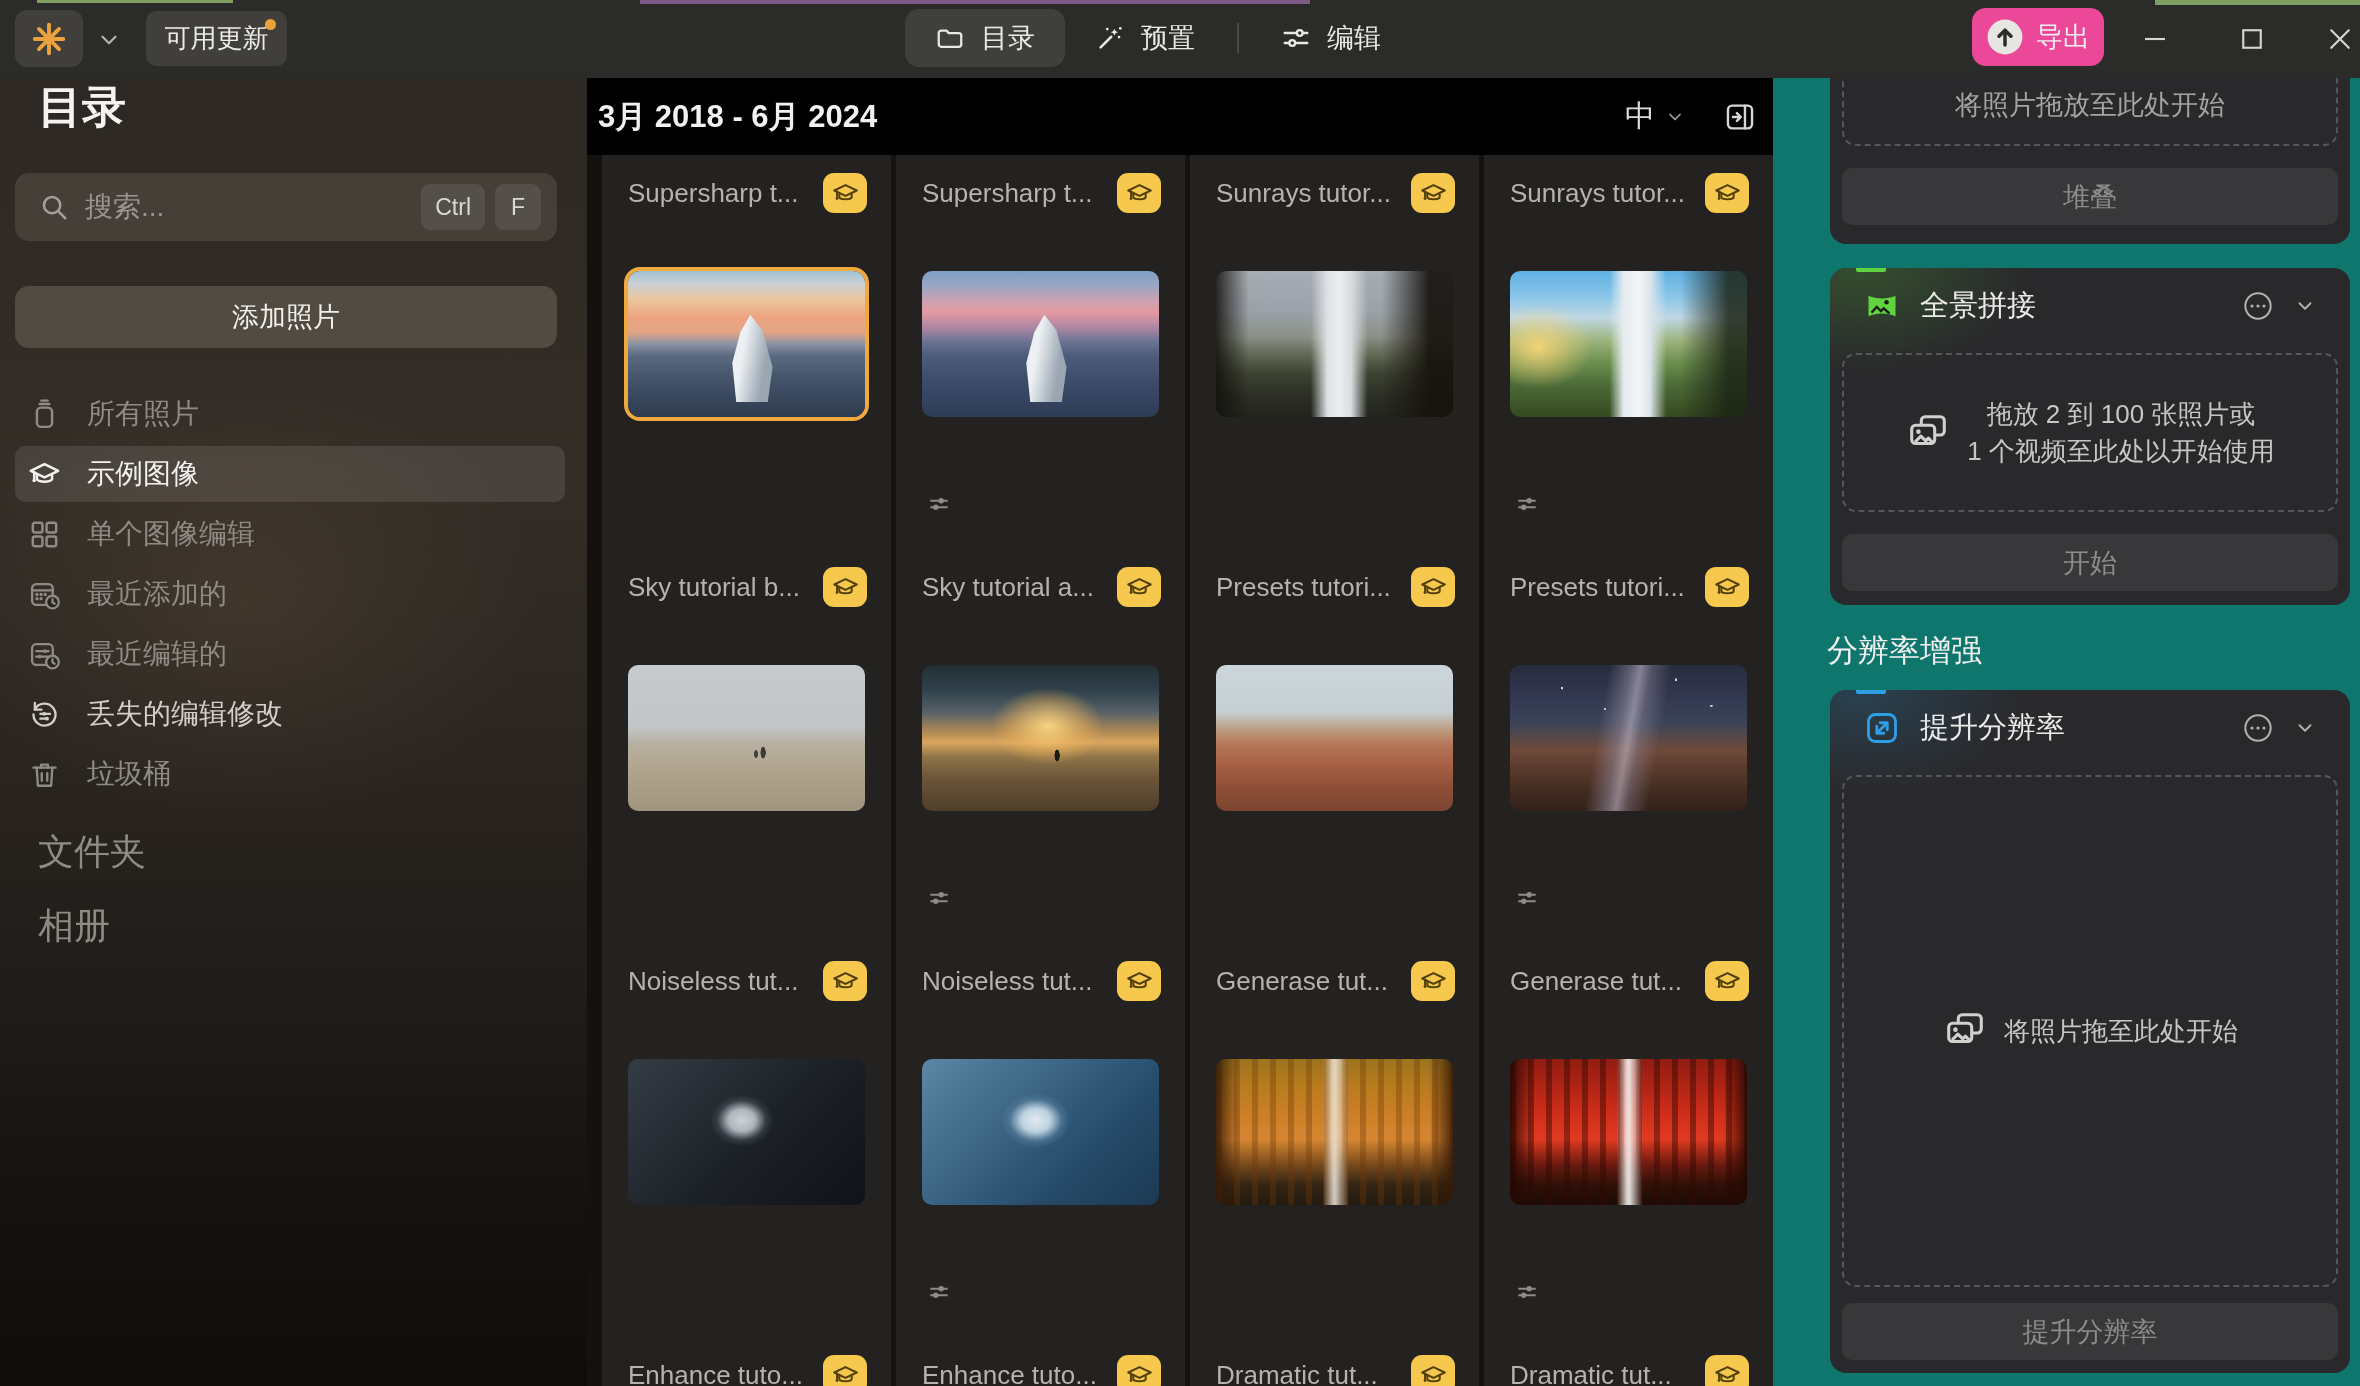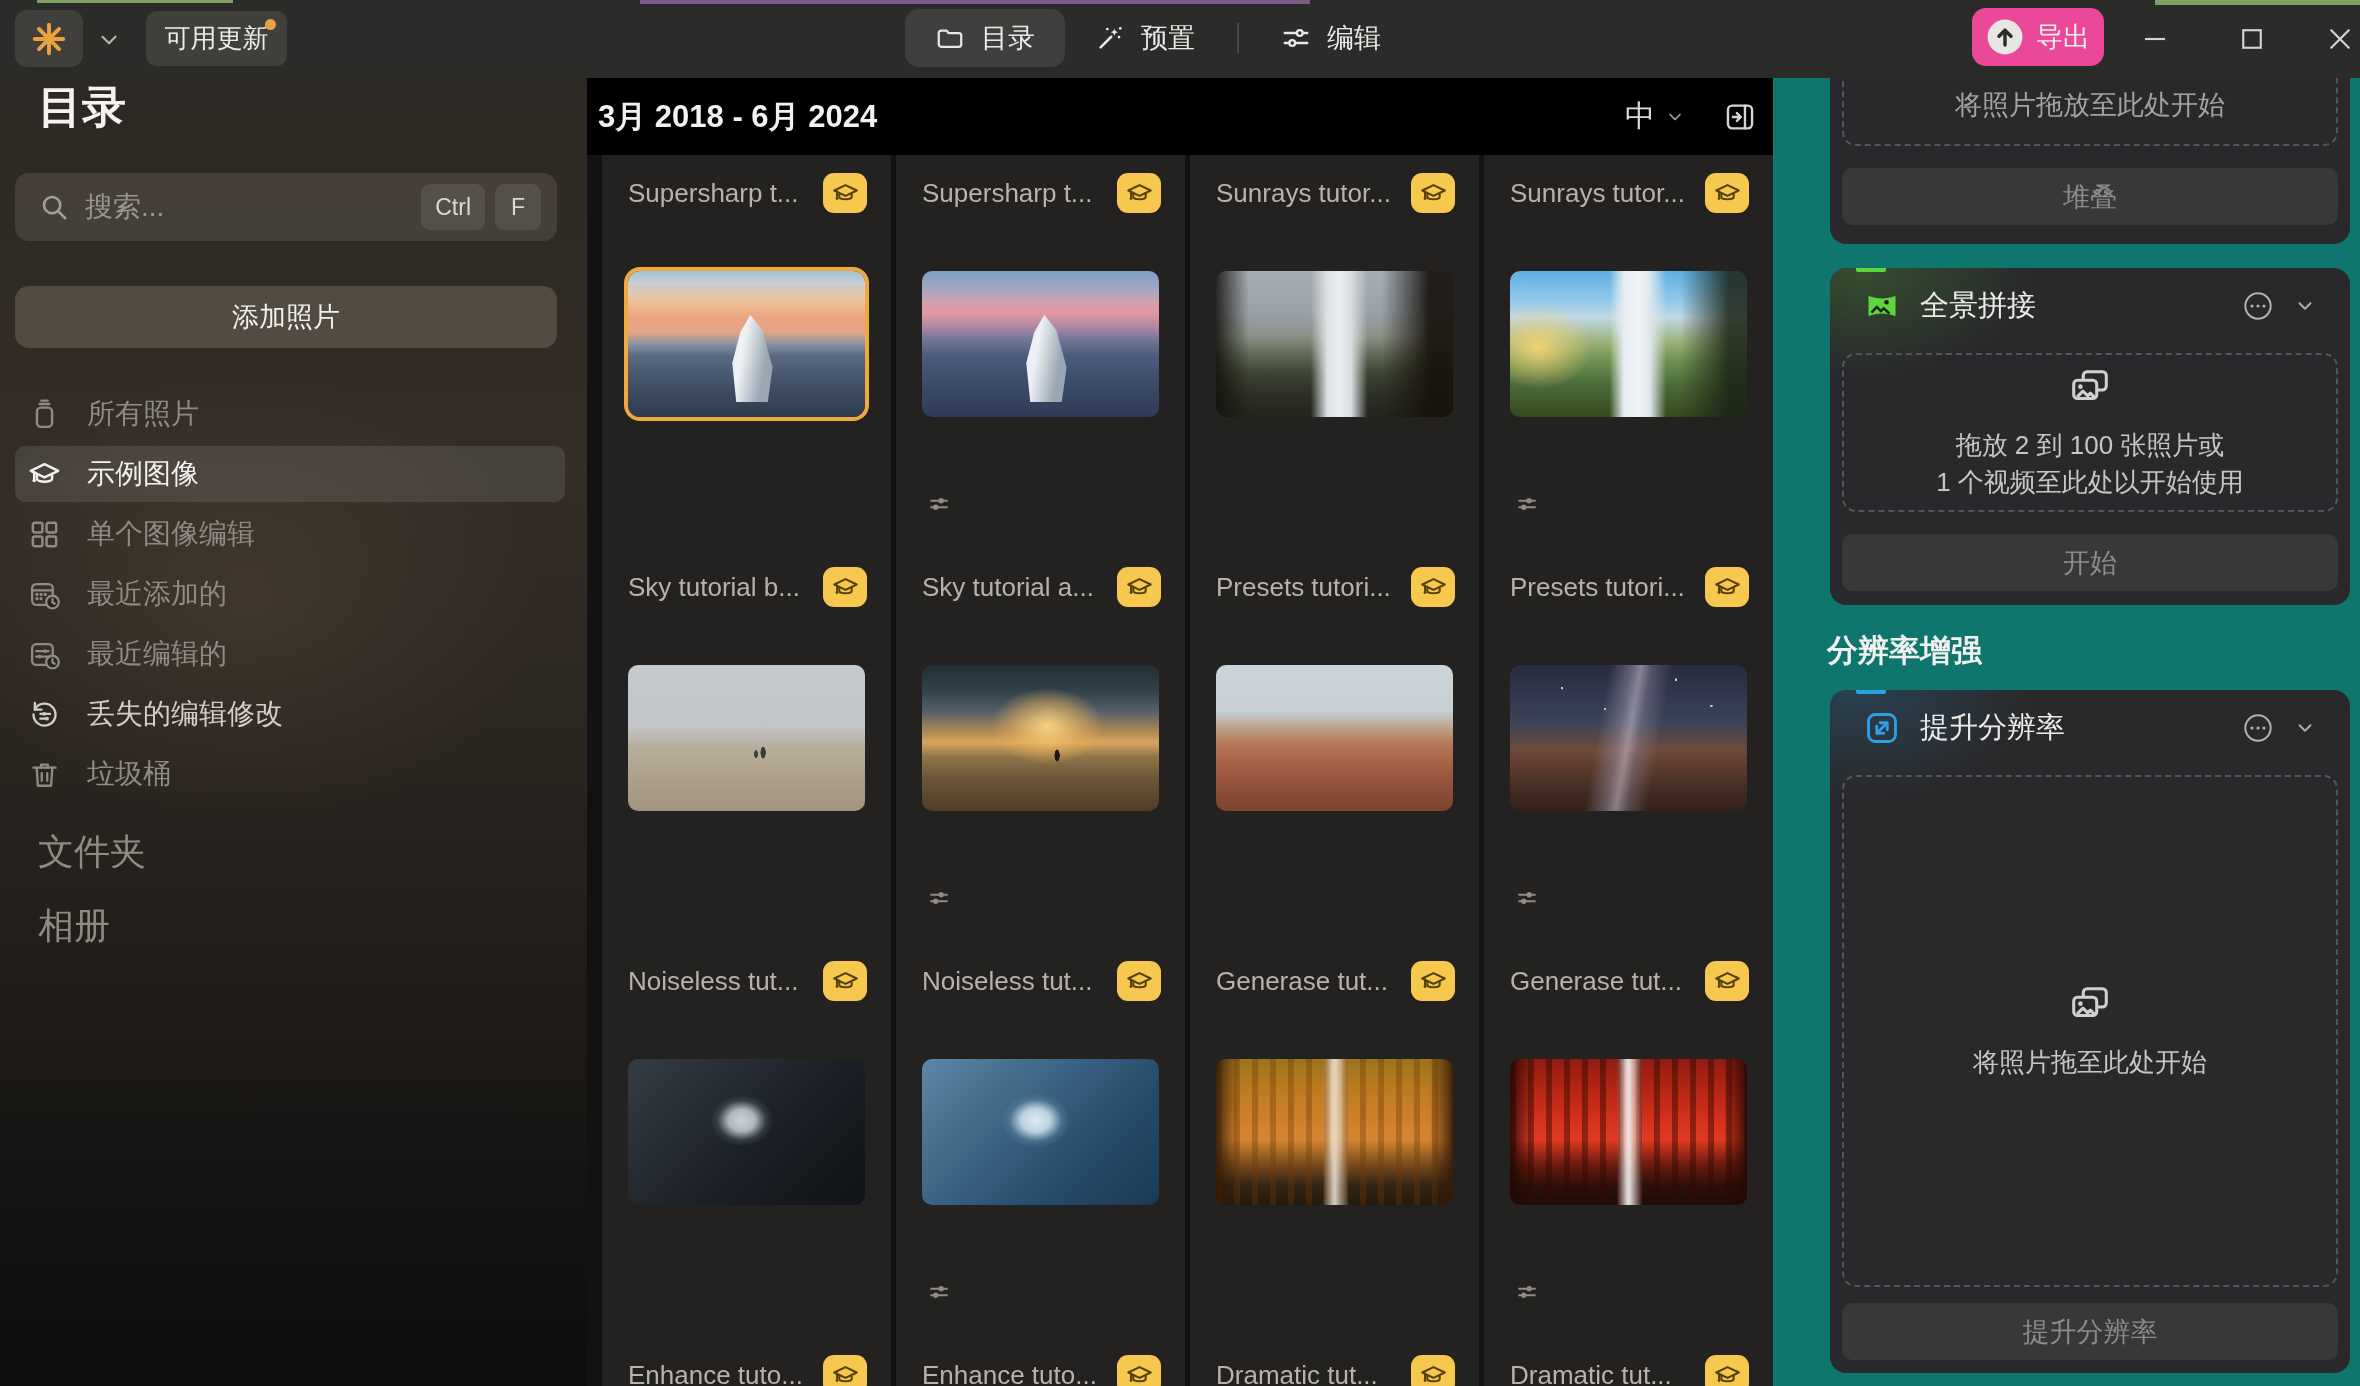--- a/index.html
+++ b/index.html
@@ -139,28 +139,28 @@
   #card-pan .glow{background:radial-gradient(240px 150px at 6% 0%, rgba(95,212,62,0.22), rgba(0,0,0,0) 70%)}
   #card-up .glow{background:radial-gradient(240px 150px at 6% 0%, rgba(46,159,230,0.20), rgba(0,0,0,0) 70%)}
   .accent{position:absolute;left:26px;top:0;width:30px;height:4px;border-radius:0 0 2px 2px}
   #card-pan .accent{background:#5fd43e}
   #card-up .accent{background:#2e9fe6}
   .chead{position:absolute;left:0;top:0;right:0;height:76px;display:flex;align-items:center;padding:0 34px;gap:20px;box-sizing:border-box}
   .chead .hicon{width:36px;height:36px;flex:none}
   .chead .htitle{flex:1;font-size:29px;color:#eceae8}
   .chead .more{width:32px;height:32px;color:#b4b2b0;flex:none}
   .chead .chev{width:22px;height:22px;color:#b4b2b0;flex:none}
-  .dash{position:absolute;border:2px dashed #56565a;border-radius:14px;box-sizing:border-box;display:flex;flex-direction:column;align-items:center;justify-content:center;gap:16px;color:#c8c6c3;font-size:26px;text-align:center;line-height:37px}
+  .dash{position:absolute;border:2px dashed #56565a;border-radius:14px;box-sizing:border-box;display:flex;flex-direction:row;align-items:center;justify-content:center;gap:16px;color:#c8c6c3;font-size:26px;text-align:center;line-height:37px}
   .dash .dicon{width:46px;height:46px;color:#d2d0cd}
   #card-pan .dash{left:12px;right:12px;top:85px;height:159px}
   #card-up .dash{left:12px;right:12px;top:85px;height:512px}
   .gray-btn{position:absolute;left:12px;right:12px;height:57px;background:#38383a;border-radius:10px;color:#8b8b89;font-size:27px;display:flex;align-items:center;justify-content:center}
   #card-pan .gray-btn{top:266px}
   #card-up .gray-btn{top:613px}
-  #res-header{position:absolute;left:54px;top:552px;font-size:31px;font-weight:bold;color:#f2f1ef}
+  #res-header{position:absolute;left:54px;top:552px;font-size:31px;font-weight:normal;color:#f2f1ef}
 </style>
 </head>
 <body>
 
 <div class="topbar">
   <div class="strip" id="strip-a"></div>
   <div class="strip" id="strip-b"></div>
   <div class="strip" id="strip-c"></div>
 
   <div id="logo-btn">

